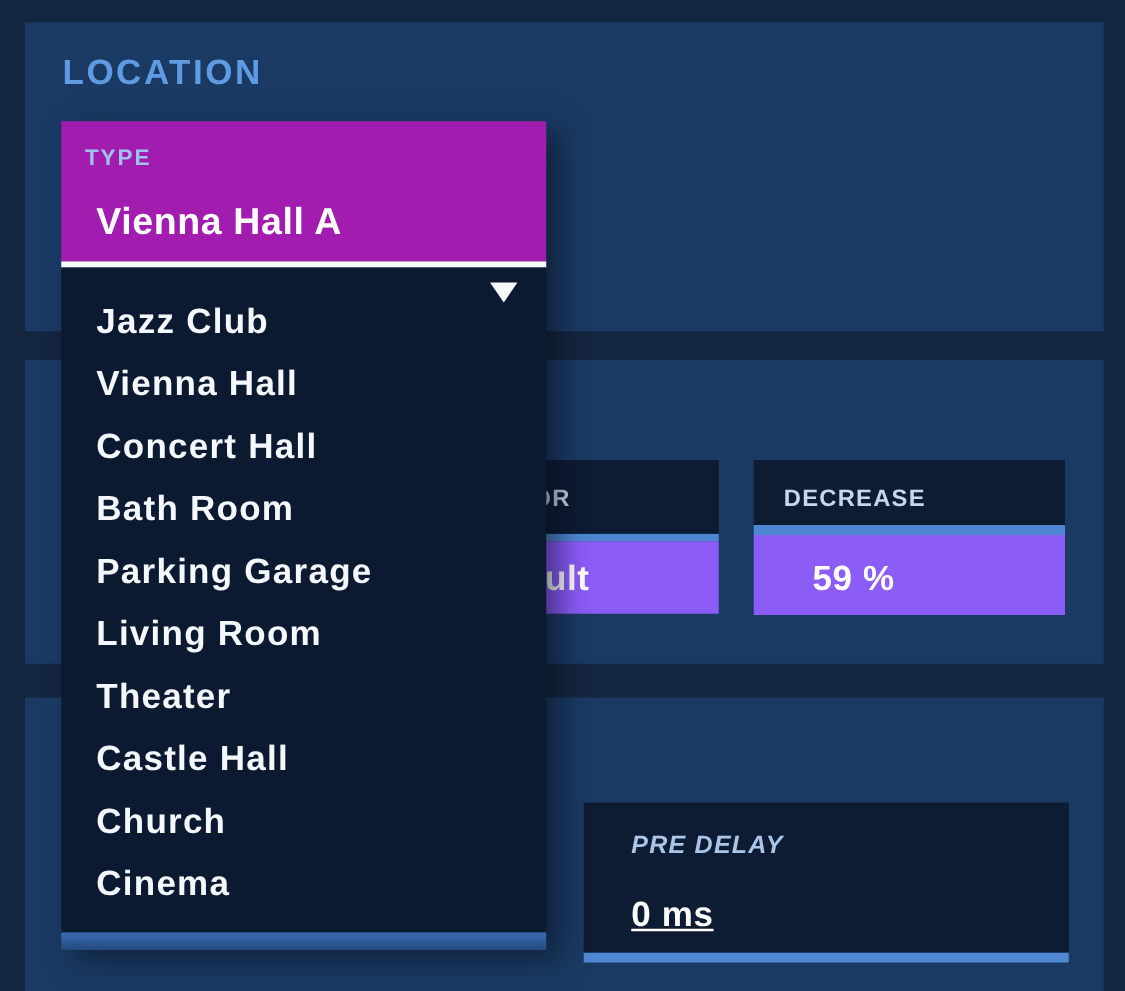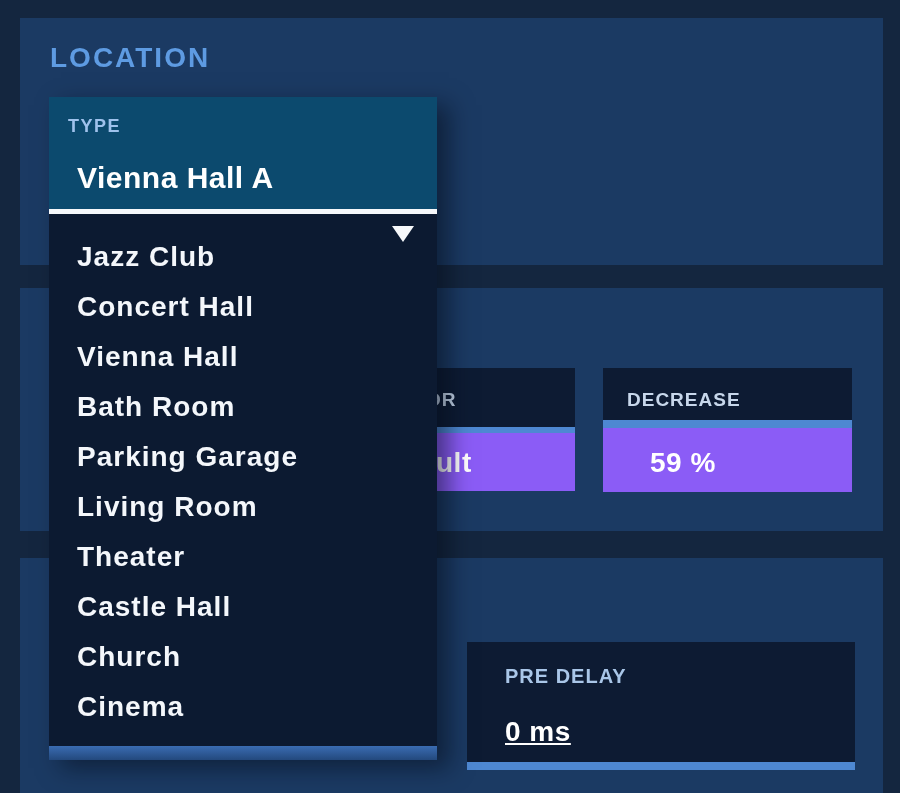--- a/index.html
+++ b/index.html
@@ -19,21 +19,21 @@
     position:absolute;left:30px;top:24px;
     font-size:28px;letter-spacing:2px;color:#5E9BE2;
   }
 
   
   .dropdown{
     position:absolute;left:49px;top:97px;width:388px;z-index:10;
     box-shadow:12px 8px 22px rgba(4,10,22,0.5);
   }
   .dd-header{
-    position:relative;height:112px;background:#0c4a6e;
+    position:relative;height:112px;background:#a21caf;
   }
   .dd-type-label{
     position:absolute;left:19px;top:19px;
     font-size:18px;letter-spacing:1.5px;color:#9FC2EC;
   }
   .dd-value{
     position:absolute;left:28px;top:64px;
     font-size:30px;letter-spacing:0.5px;color:#FFFFFF;
   }
   .dd-separator{height:5px;background:#F6F8FB;}
@@ -77,21 +77,21 @@
 
   .ctl-decrease{left:603px;top:368px;width:249px;}
   .ctl-decrease .ctl-label-area{height:52px;}
   .ctl-decrease .ctl-label{left:24px;top:21px;}
   .ctl-decrease .ctl-strip{height:8px;}
   .ctl-decrease .ctl-value-area{height:64px;}
   .ctl-decrease .ctl-value{left:30px;top:19px;margin-left:17px;}
 
   .ctl-predelay{left:467px;top:642px;width:388px;}
   .ctl-predelay .ctl-label-area{height:120px;}
-  .ctl-predelay .ctl-label{left:38px;top:23px;font-size:20px;color:#A9C6E8;}
+  .ctl-predelay .ctl-label{left:38px;top:23px;font-size:20px;color:#A9C6E8;font-style:italic;}
   .ctl-predelay .ctl-value{left:38px;top:74px;text-decoration:underline;}
   .ctl-predelay .ctl-strip{height:8px;}
 </style>
 </head>
 <body>
 
 <div class="stage">
 
   <div class="panel panel-location">
     <div class="section-heading">LOCATION</div>
@@ -131,23 +131,23 @@
     <div class="dd-header">
       <div class="dd-type-label">TYPE</div>
       <div class="dd-value">Vienna Hall A</div>
     </div>
     <div class="dd-separator"></div>
     <div class="dd-caret"></div>
     <ul class="dd-list">
 
         <li class="dd-item">Jazz Club</li>
 
+        <li class="dd-item">Vienna Hall</li>
+
         <li class="dd-item">Concert Hall</li>
-
-        <li class="dd-item">Vienna Hall</li>
 
         <li class="dd-item">Bath Room</li>
 
         <li class="dd-item">Parking Garage</li>
 
         <li class="dd-item">Living Room</li>
 
         <li class="dd-item">Theater</li>
 
         <li class="dd-item">Castle Hall</li>

